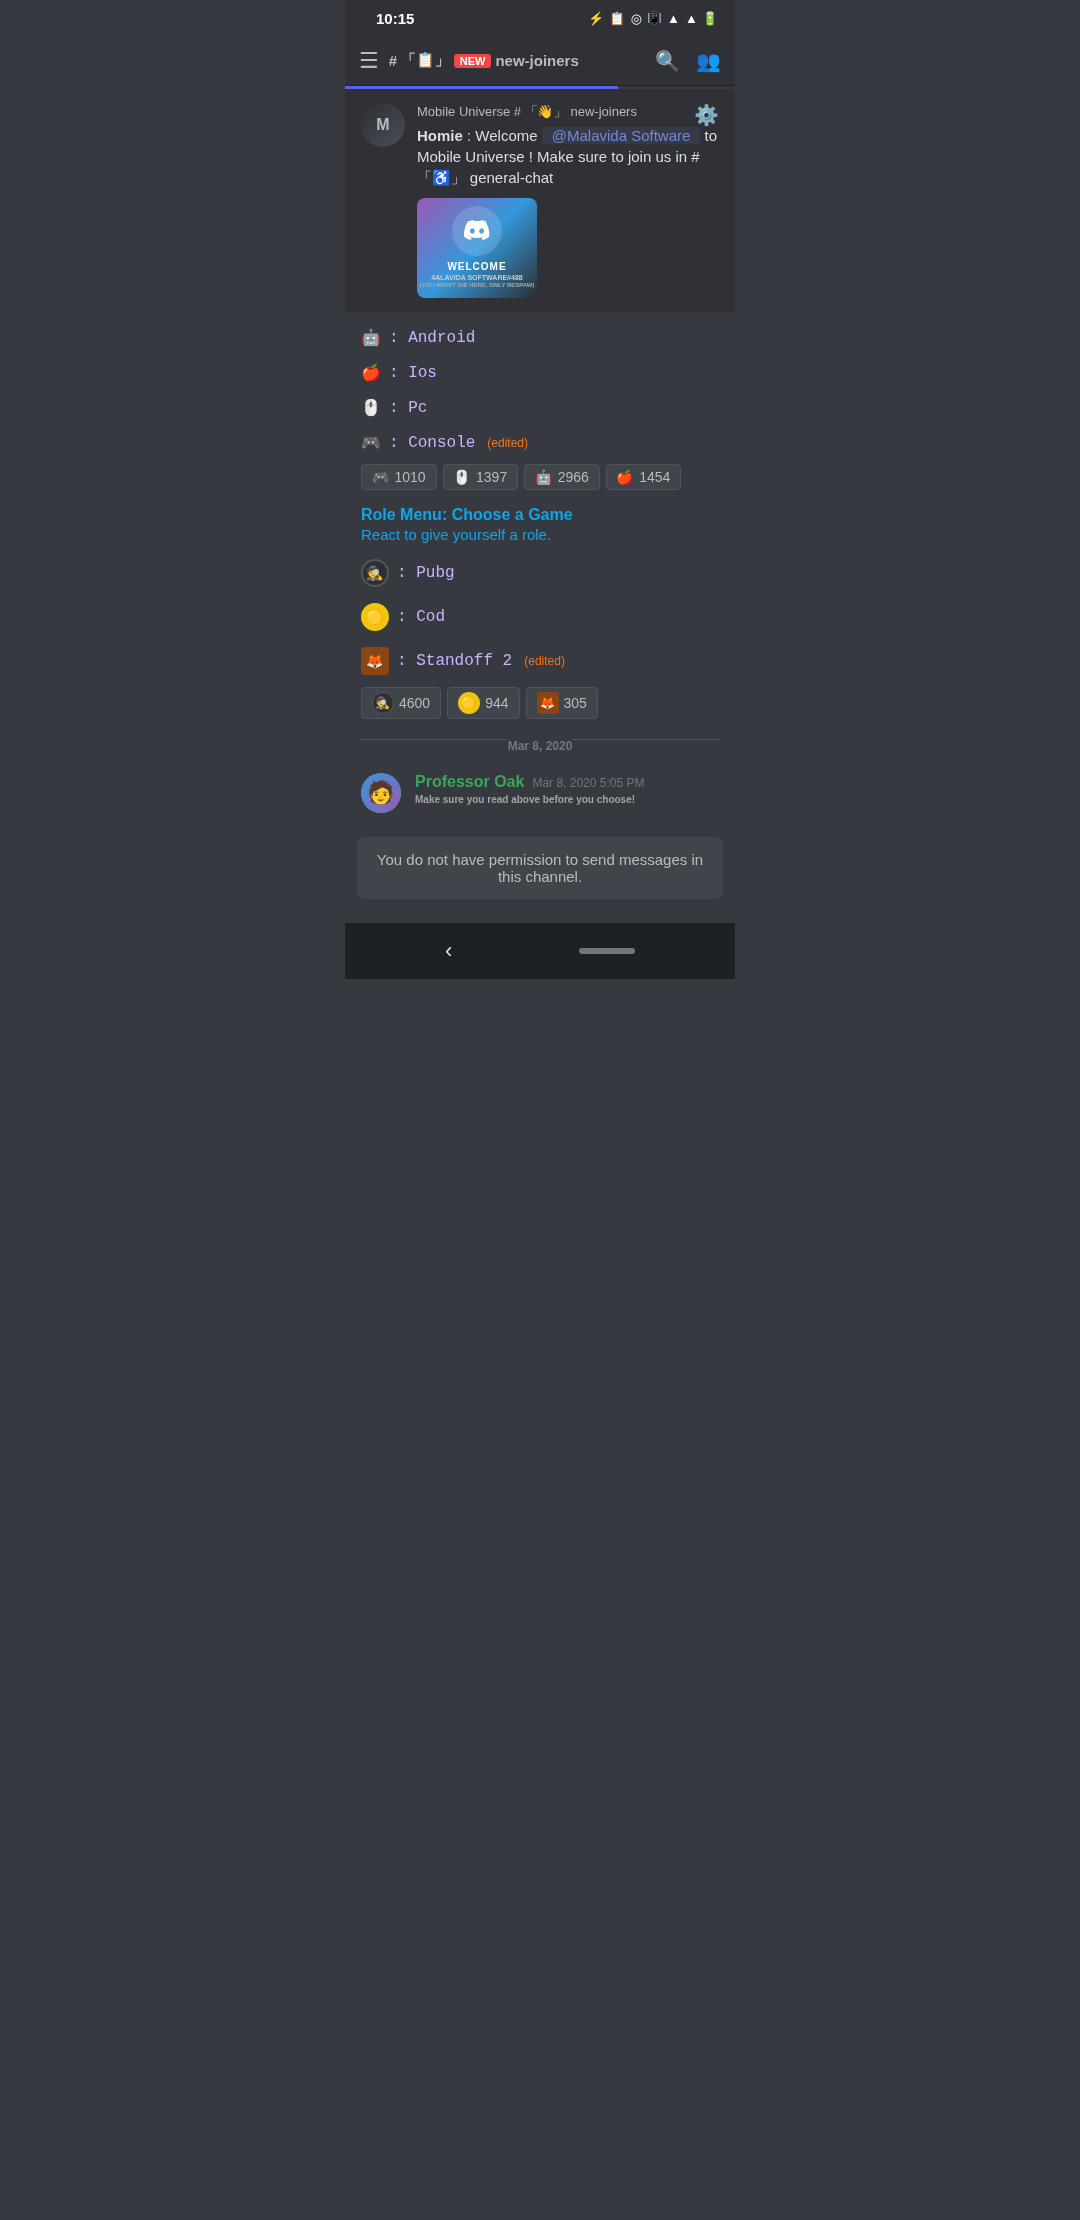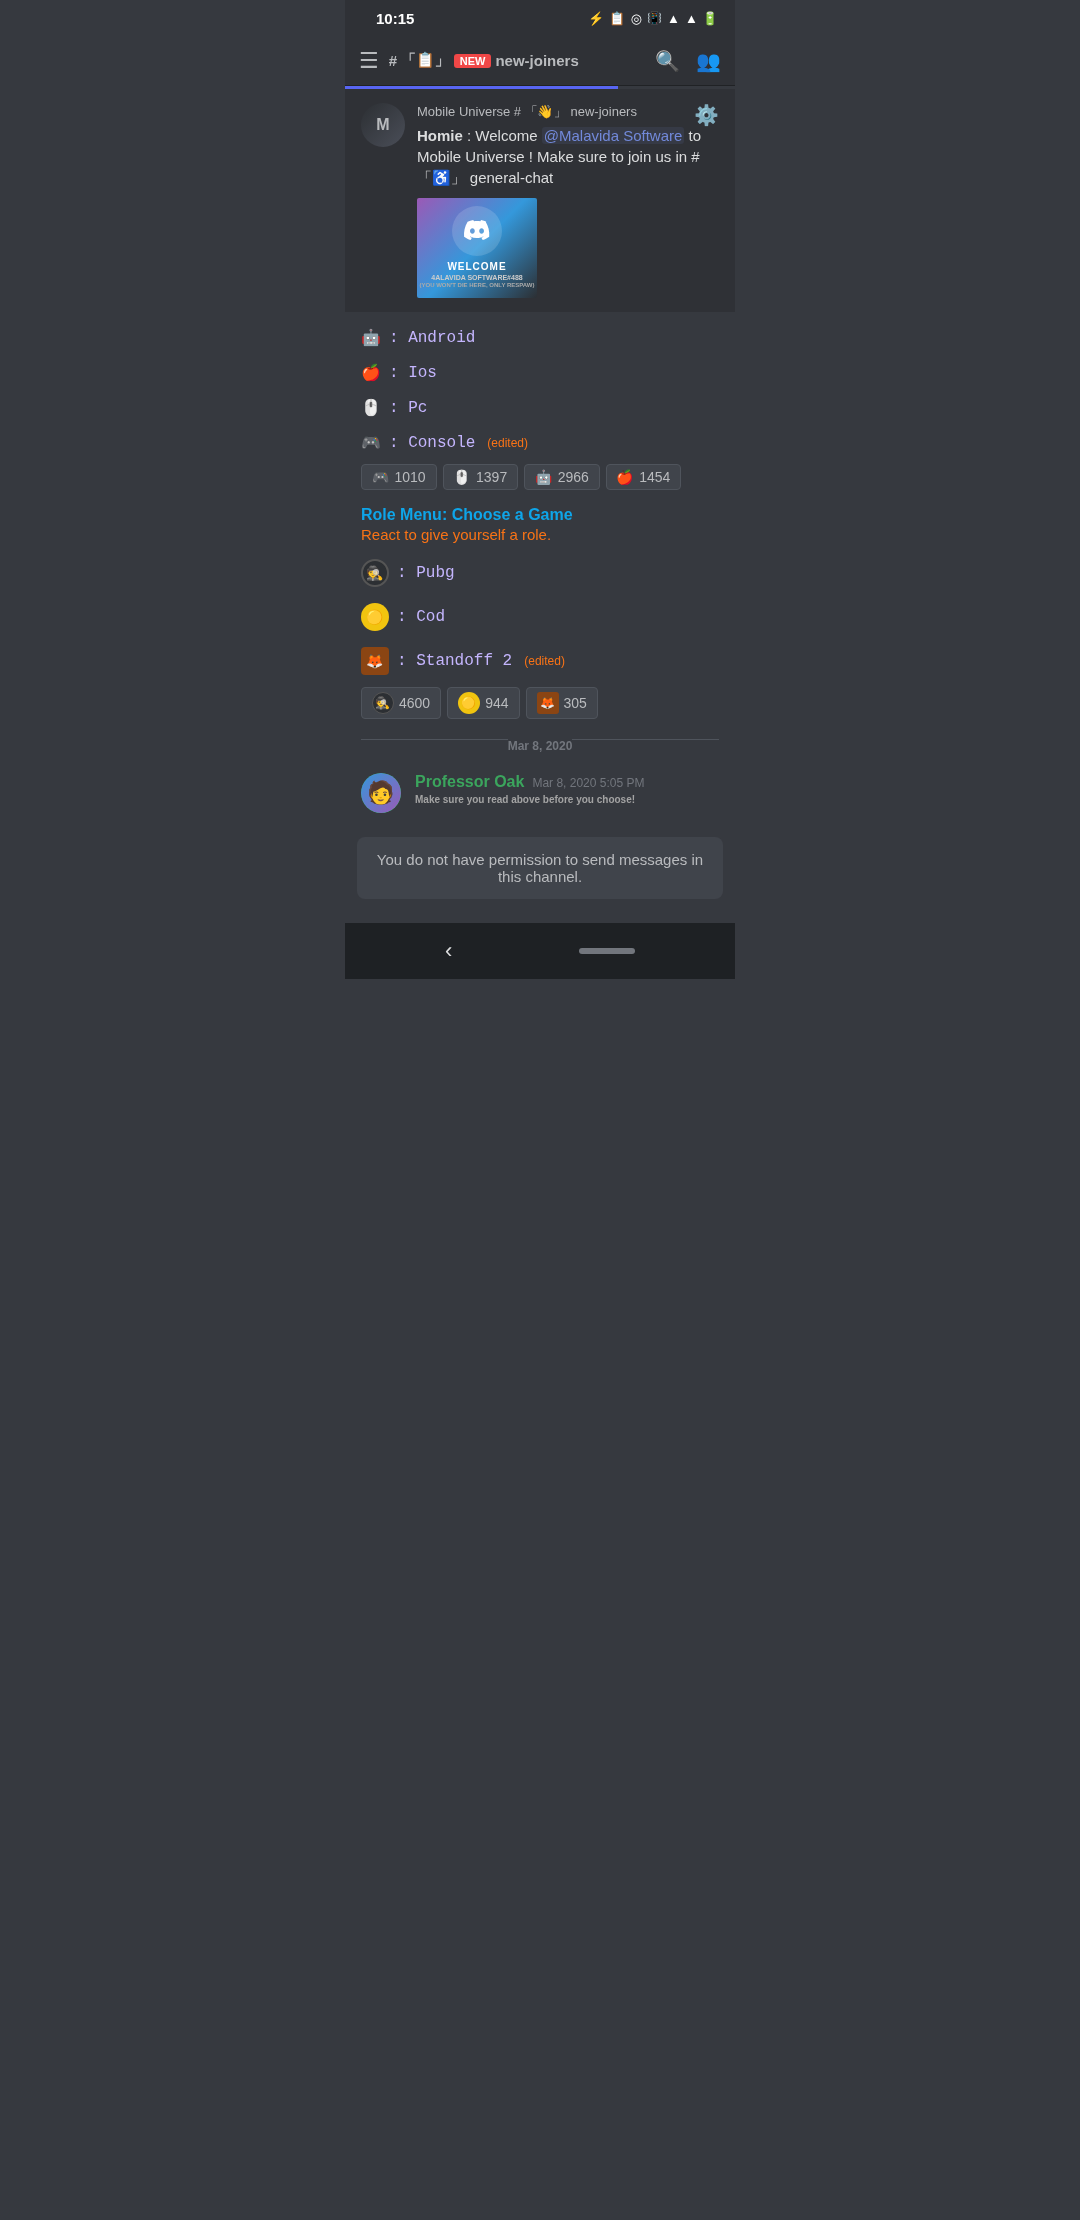--- a/index.html
+++ b/index.html
@@ -119,35 +119,35 @@
     }
     .welcome-message {
       color: #dcddde;
       font-size: 15px;
       line-height: 1.4;
     }
     .mention {
       color: #7289da;
       background: rgba(114, 137, 218, 0.1);
       border-radius: 3px;
-      padding: 0 2px;
+      padding: 0 10px;
     }
     .settings-icon {
       position: absolute;
       top: 14px;
       right: 16px;
       color: #b9bbbe;
       font-size: 20px;
     }
     .welcome-image {
       margin-top: 10px;
       width: 120px;
       height: 100px;
       background: linear-gradient(135deg, #9b59b6, #3498db, #2c2f33);
-      border-radius: 2px;
+      border-radius: 8px;
       display: flex;
       flex-direction: column;
       align-items: center;
       justify-content: center;
       position: relative;
       overflow: hidden;
     }
     .discord-logo-circle {
       width: 50px;
       height: 50px;
@@ -210,21 +210,21 @@
     .role-menu {
       padding: 8px 16px;
     }
     .role-menu-title {
       color: #0ea5e9;
       font-weight: 700;
       font-size: 16px;
       margin-bottom: 2px;
     }
     .role-menu-desc {
-      color: #f97316;
+      color: #0ea5e9;
       font-size: 15px;
     }
 
     
     .date-divider {
       display: flex;
       margin: 12px 16px;
     }
     .divider-line {
       flex: 1;

